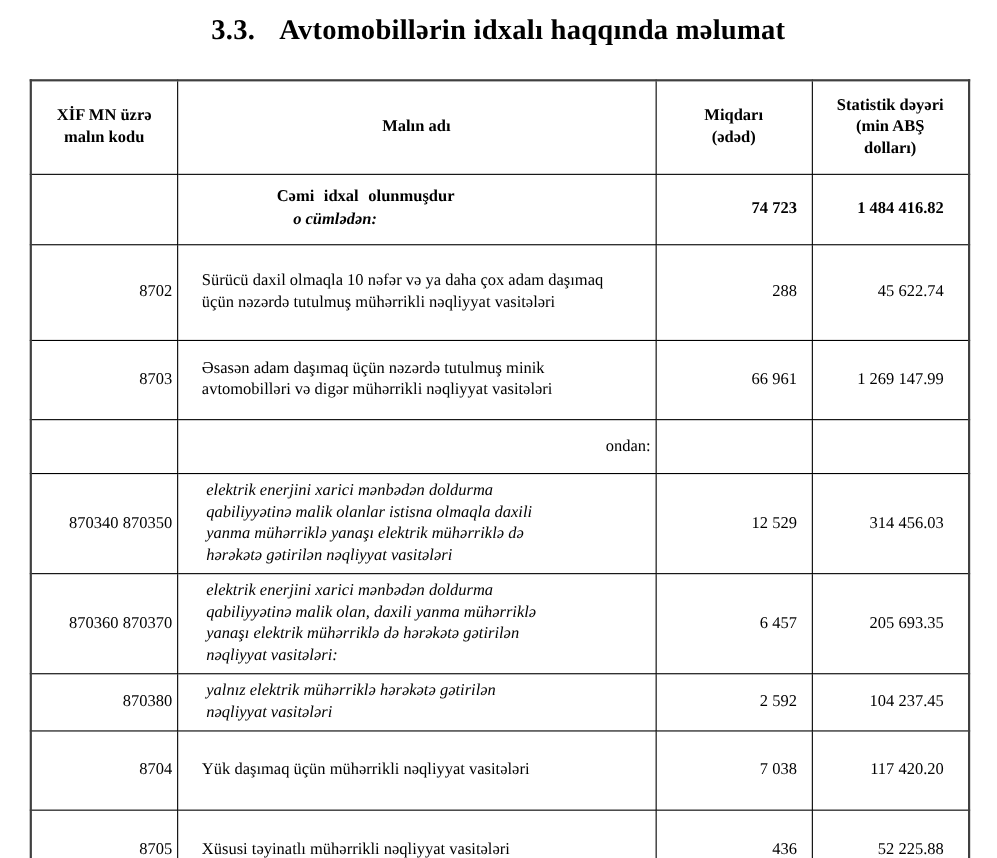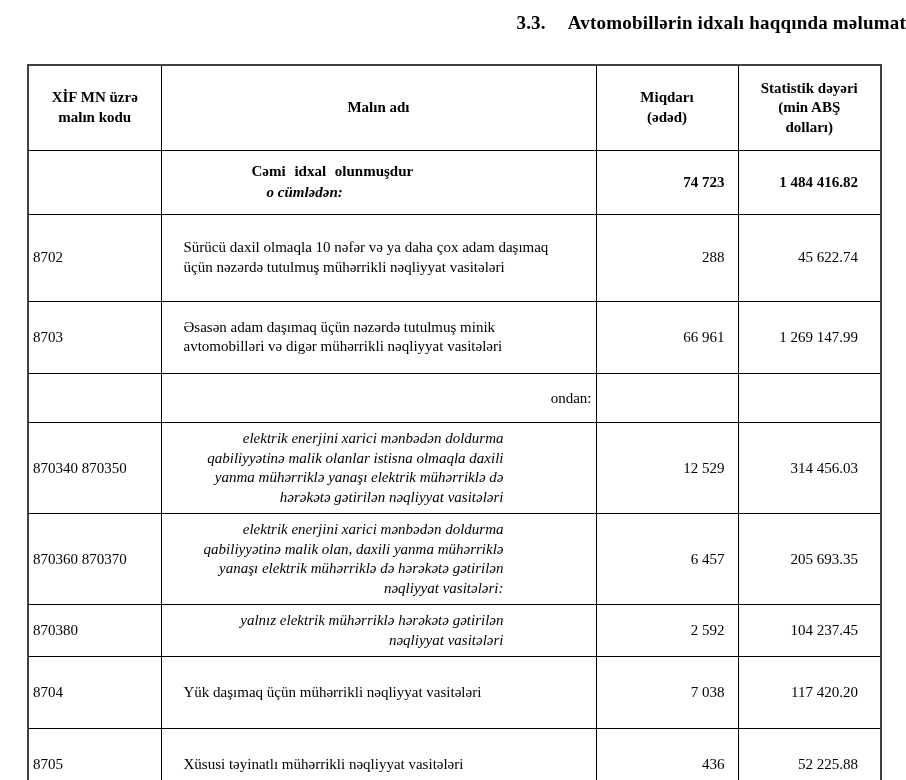--- a/index.html
+++ b/index.html
@@ -10,23 +10,23 @@
     color: #000000;
   }
   .page {
     width: 906px;
     height: 780px;
     background: #ffffff;
     box-sizing: border-box;
     overflow: hidden;
   }
   .doc-title {
-    text-align: right;
+    text-align: center;
     font-weight: bold;
-    font-size: 19px;
+    font-size: 26px;
     padding-top: 12px;
     letter-spacing: 0.2px;
   }
   .doc-title .t-num { margin-right: 22px; }
 
   table.data-table {
     border-collapse: collapse;
     table-layout: fixed;
     width: 853px;
     margin: 30px auto 0 27px;
@@ -43,21 +43,21 @@
   tr.head-row { height: 85px; }
   th.hcell {
     font-weight: bold;
     text-align: center;
     white-space: pre-line;
     line-height: 1.3;
     padding: 4px 6px;
   }
   
   td.code {
-    text-align: left;
+    text-align: right;
     padding: 16px 4px;
   }
   td.name {
     text-align: left;
     padding: 8px 25px 8px 22px;
     line-height: 1.3;
   }
   td.qty {
     text-align: right;
     padding: 4px 13px 4px 4px;
@@ -84,21 +84,20 @@
   tr.sub td.name {
     text-align: right;
     padding: 16px 4px;
     line-height: 1.1;
   }
 
   
   tr.italic td.name {
     font-style: italic;
     padding: 6px 92px 6px 26px;
-    text-align: right;
   }
   tr.italic { height: 90px; }
   tr.italic.r-short { height: 45px; }
 </style>
 </head>
 <body>
 
 <div class="page">
 
   <div class="doc-title">

